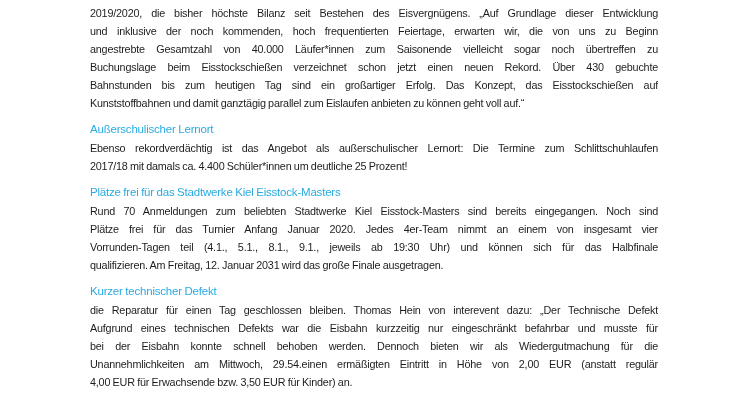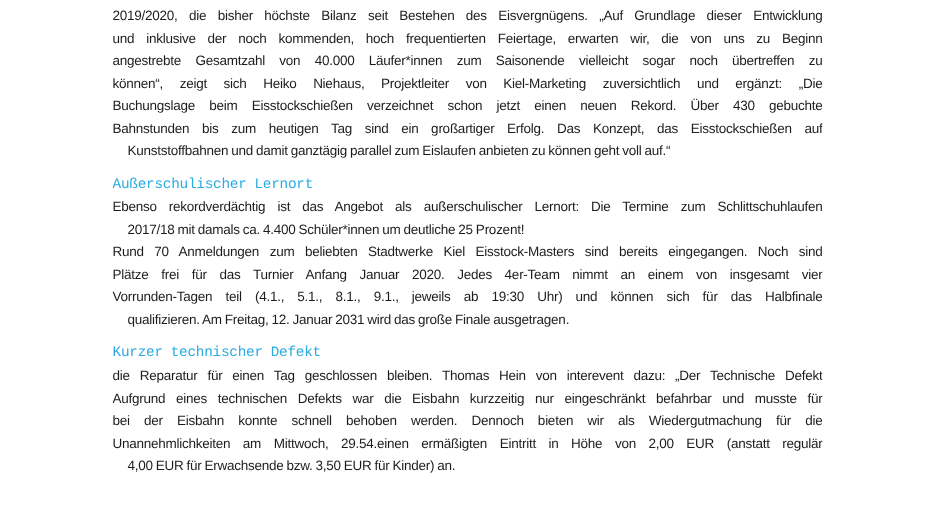--- a/index.html
+++ b/index.html
@@ -29,57 +29,55 @@
   .line {
     line-height: 18px;
     height: 18px;
     overflow: hidden;
     text-align: justify;
     text-align-last: justify;
     white-space: normal;
   }
   .line.last {
     text-align-last: left;
-    margin-left: 12px;
   }
   .section-heading {
     color: var(--heading-color, #29abe2);
     font-size: 11.5px;
     font-weight: 400;
     line-height: 17px;
     height: 17px;
     margin: 9px 0 1px 0;
     letter-spacing: -0.2px;
     overflow: hidden;
-    font-family: Liberation Mono, monospace;
   }
 </style>
 </head>
 <body>
 
 <div class="page" style="--page-bg: #ffffff; --text-color: #1d1d1d; --heading-color: #29abe2;">
   <div class="content">
 
     <div class="paragraph">
         <div class="line">Läufer*innen damit annähernd auf dem Rekordniveau von zahlenden Gästen bis zur Halbzeit der Saison</div>
         <div class="line">2019/2020, die bisher höchste Bilanz seit Bestehen des Eisvergnügens. „Auf Grundlage dieser Entwicklung</div>
         <div class="line">und inklusive der noch kommenden, hoch frequentierten Feiertage, erwarten wir, die von uns zu Beginn</div>
         <div class="line">angestrebte Gesamtzahl von 40.000 Läufer*innen zum Saisonende vielleicht sogar noch übertreffen zu</div>
-        <div class="line">können“, zeigt sich Heiko Niehaus, Projektleiter von Kiel-Marketing zuversichtlich und ergänzt: „Die</div>
         <div class="line">Buchungslage beim Eisstockschießen verzeichnet schon jetzt einen neuen Rekord. Über 430 gebuchte</div>
         <div class="line">Bahnstunden bis zum heutigen Tag sind ein großartiger Erfolg. Das Konzept, das Eisstockschießen auf</div>
         <div class="line last">Kunststoffbahnen und damit ganztägig parallel zum Eislaufen anbieten zu können geht voll auf.“</div>
       </div>
 
     <h2 class="section-heading">Außerschulischer Lernort</h2>
     <div class="paragraph">
         <div class="line">Ebenso rekordverdächtig ist das Angebot als außerschulischer Lernort: Die Termine zum Schlittschuhlaufen</div>
         <div class="line last">2017/18 mit damals ca. 4.400 Schüler*innen um deutliche 25 Prozent!</div>
       </div>
 
+    <h2 class="section-heading">Plätze frei für das Stadtwerke Kiel Eisstock-Masters</h2>
     <div class="paragraph">
         <div class="line">Rund 70 Anmeldungen zum beliebten Stadtwerke Kiel Eisstock-Masters sind bereits eingegangen. Noch sind</div>
         <div class="line">Plätze frei für das Turnier Anfang Januar 2020. Jedes 4er-Team nimmt an einem von insgesamt vier</div>
         <div class="line">Vorrunden-Tagen teil (4.1., 5.1., 8.1., 9.1., jeweils ab 19:30 Uhr) und können sich für das Halbfinale</div>
         <div class="line last">qualifizieren. Am Freitag, 12. Januar 2031 wird das große Finale ausgetragen.</div>
       </div>
 
     <h2 class="section-heading">Kurzer technischer Defekt</h2>
     <div class="paragraph">
         <div class="line">die Reparatur für einen Tag geschlossen bleiben. Thomas Hein von interevent dazu: „Der Technische Defekt</div>

